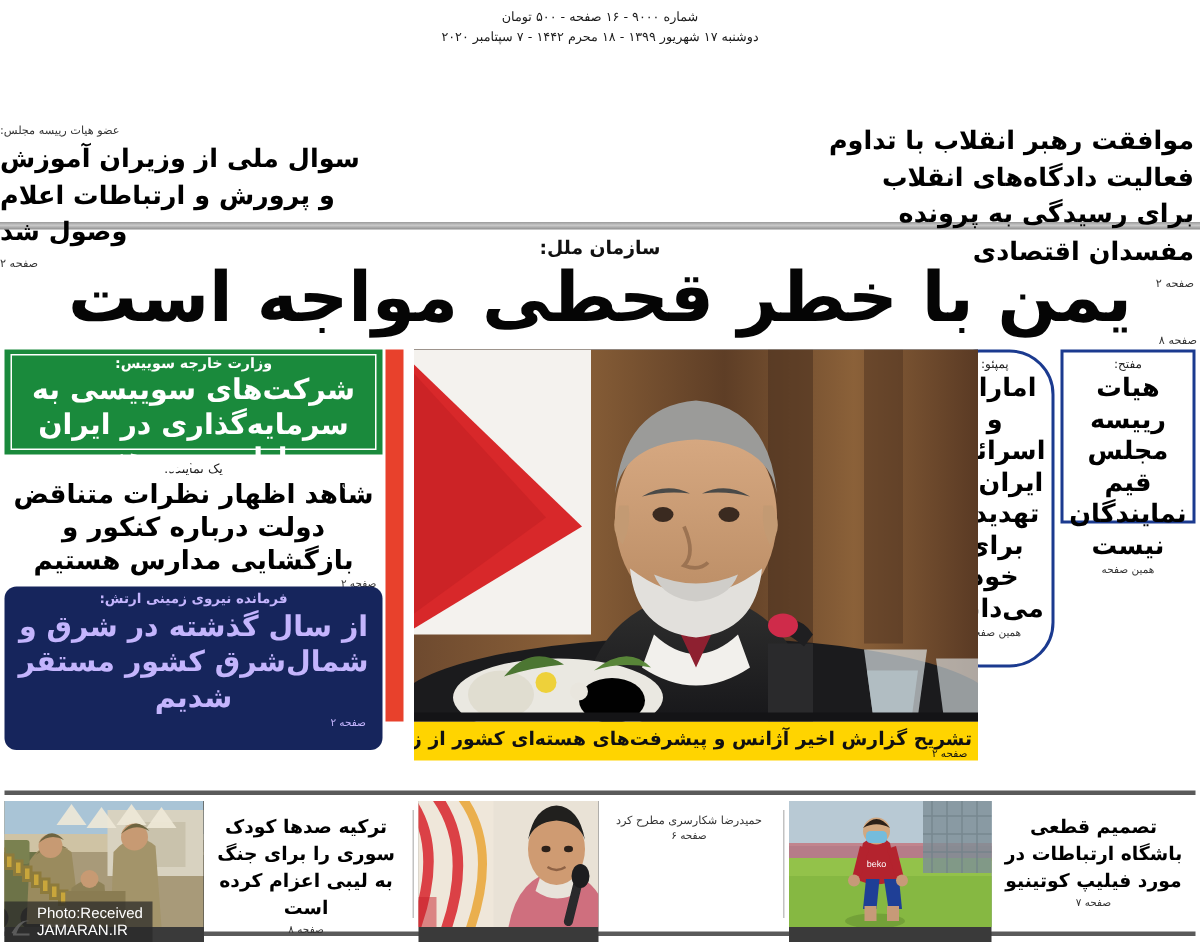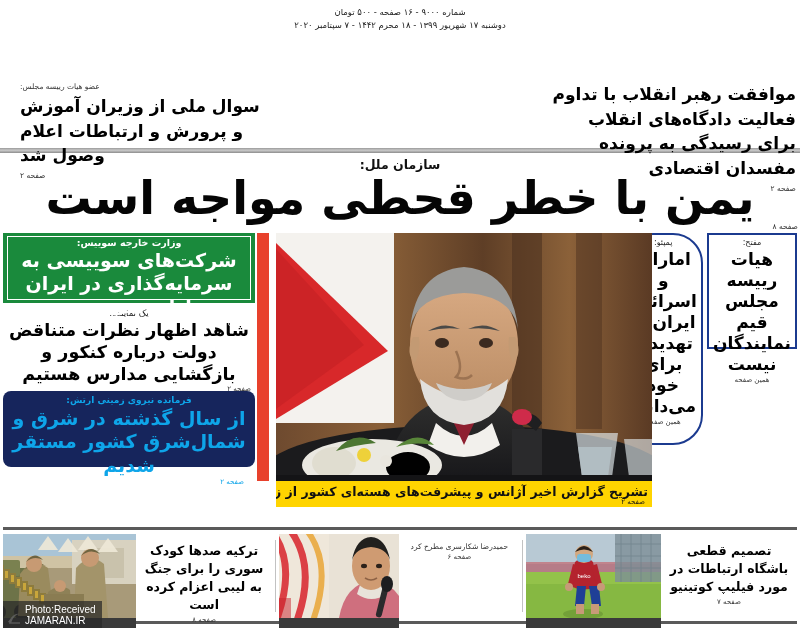--- a/index.html
+++ b/index.html
@@ -59,21 +59,21 @@
     margin-top: 3px;
     white-space: nowrap;
   }
 
   .head-side {
     position: absolute;
     top: 82px;
     width: 250px;
   }
   .head-right { right: 4px; text-align: right; }
-  .head-left { left: 20px; text-align: left; direction: rtl; }
+  .head-left { left: 0; text-align: left; direction: rtl; }
   .head-kicker {
     font-size: 7.5px;
     color: #333;
     margin-bottom: 3px;
   }
   .head-title {
     font-size: 17px;
     font-weight: bold;
     line-height: 1.45;
     color: #000;
@@ -254,25 +254,25 @@
   .pb-title {
     font-size: 17.5px;
     font-weight: bold;
     line-height: 1.26;
     color: #000;
   }
   .pb-page { font-size: 7px; color: #333; text-align: right; padding-right: 2px; }
 
   .navy-box {
     background: #16255c;
-    color: #0ea5e9;
+    color: #c4b5fd;
     text-align: center;
     padding: 4px 8px 3px 8px;
     border-radius: 8px;
-    height: 76px;
+    height: 109px;
     box-sizing: border-box;
   }
   .nb-kicker { font-size: 9px; font-weight: bold; margin-bottom: 2px; }
   .nb-title { font-size: 19px; font-weight: bold; line-height: 1.24; }
   .nb-page { font-size: 7px; text-align: right; padding-right: 3px; margin-top: 1px; }
 
   
   .rule-thin {
     height: 3px;
     background: #5a5a5a;

